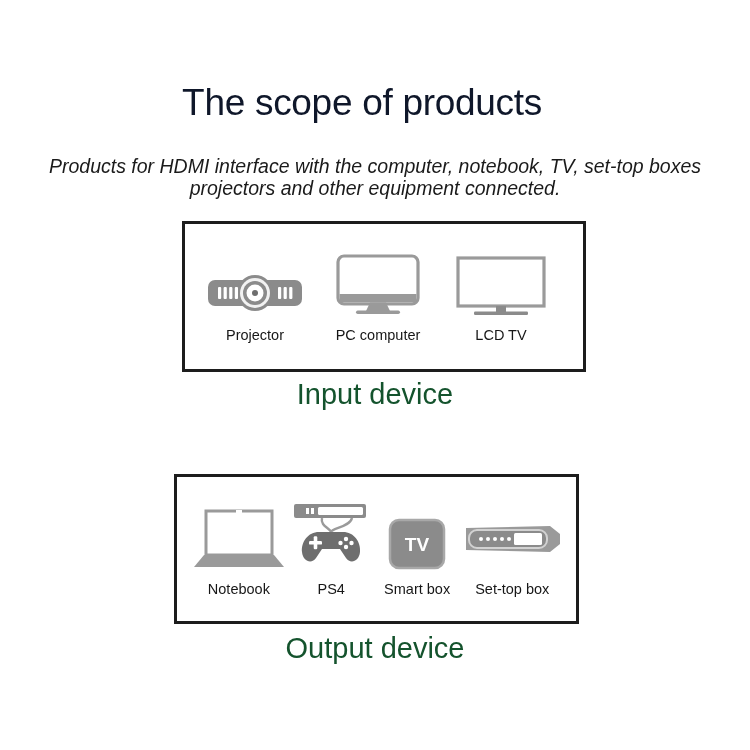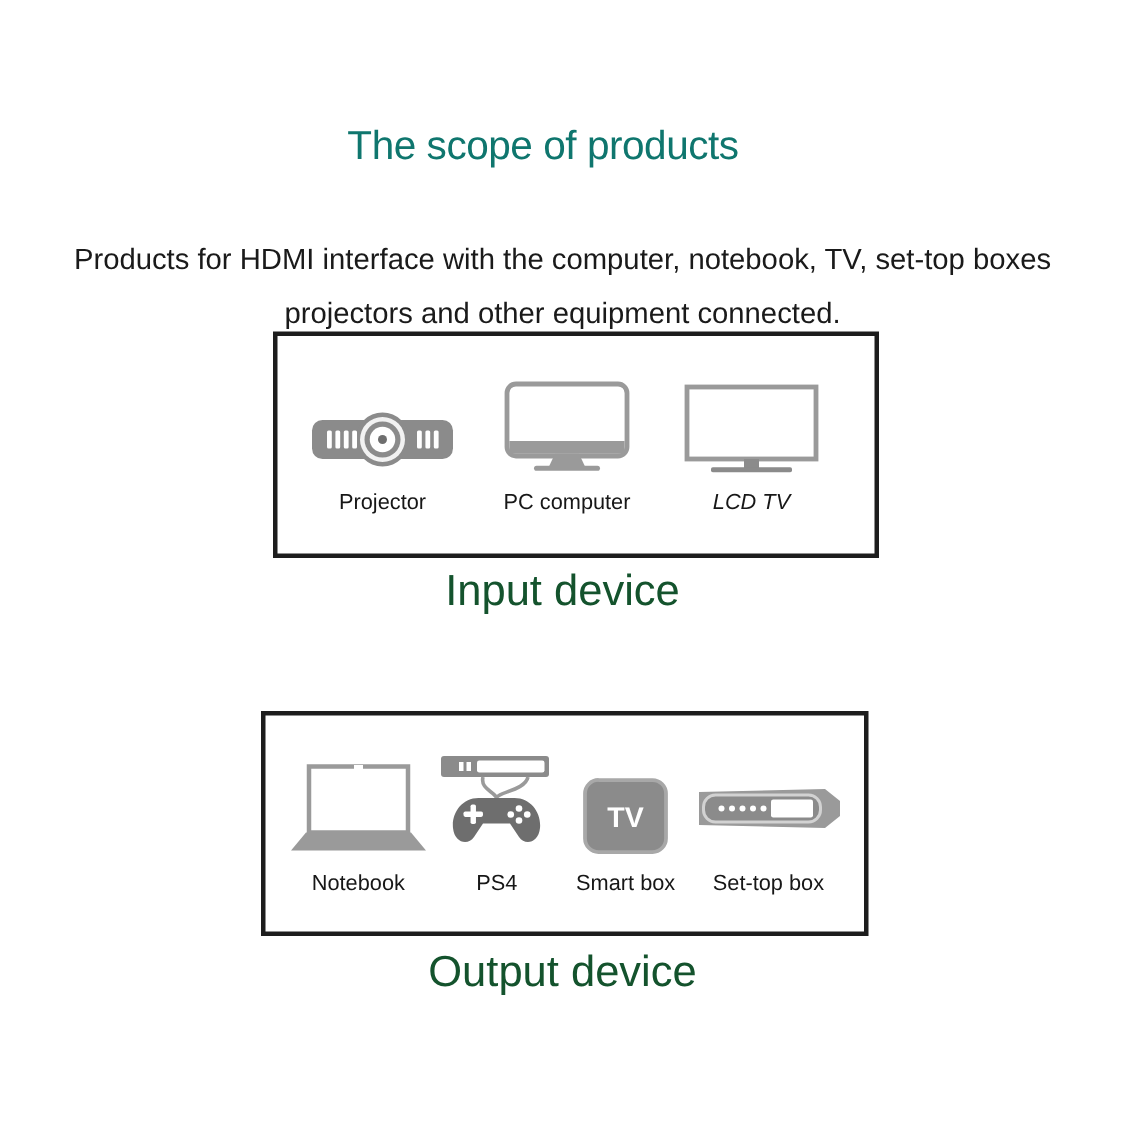--- a/index.html
+++ b/index.html
@@ -16,36 +16,37 @@
     overflow: hidden;
   }
 
   
   #page-title {
     position: absolute;
     top: 82px;
     left: 0;
     width: 724px;
     text-align: center;
-    font-size: 27px;
+    font-size: 37px;
     font-weight: 400;
     letter-spacing: -0.3px;
-    color: #0f766e;
+    color: #0f172a;
   }
 
   #page-subtitle {
     position: absolute;
     top: 155px;
     left: 12px;
     width: 726px;
     text-align: center;
     font-size: 19.5px;
-    line-height: 36px;
+    line-height: 22px;
     font-weight: 400;
     color: #1a1a1a;
+    font-style: italic;
   }
 
   
   .device-box {
     position: absolute;
     border: 3px solid #1d1d1d;
     background: #ffffff;
     box-sizing: border-box;
   }
   #input-box  { left: 182px; top: 221px; width: 404px; height: 151px; }
@@ -77,21 +78,21 @@
     margin-top: 11px;
     font-size: 14.5px;
     color: #171717;
     white-space: nowrap;
     text-align: center;
   }
 
   
   #item-projector   { width: 124px; }
   #item-pc          { width: 122px; }
-  #item-lcdtv       { width: 124px; font-style: italic; }
+  #item-lcdtv       { width: 124px; }
 
   #item-notebook    { width: 108px; }
   #item-ps4         { width: 92px;  }
   #item-smartbox    { width: 94px;  }
   #item-settopbox   { width: 112px; gap: 14px; }
 
   
   .section-caption {
     position: absolute;
     width: 750px;

